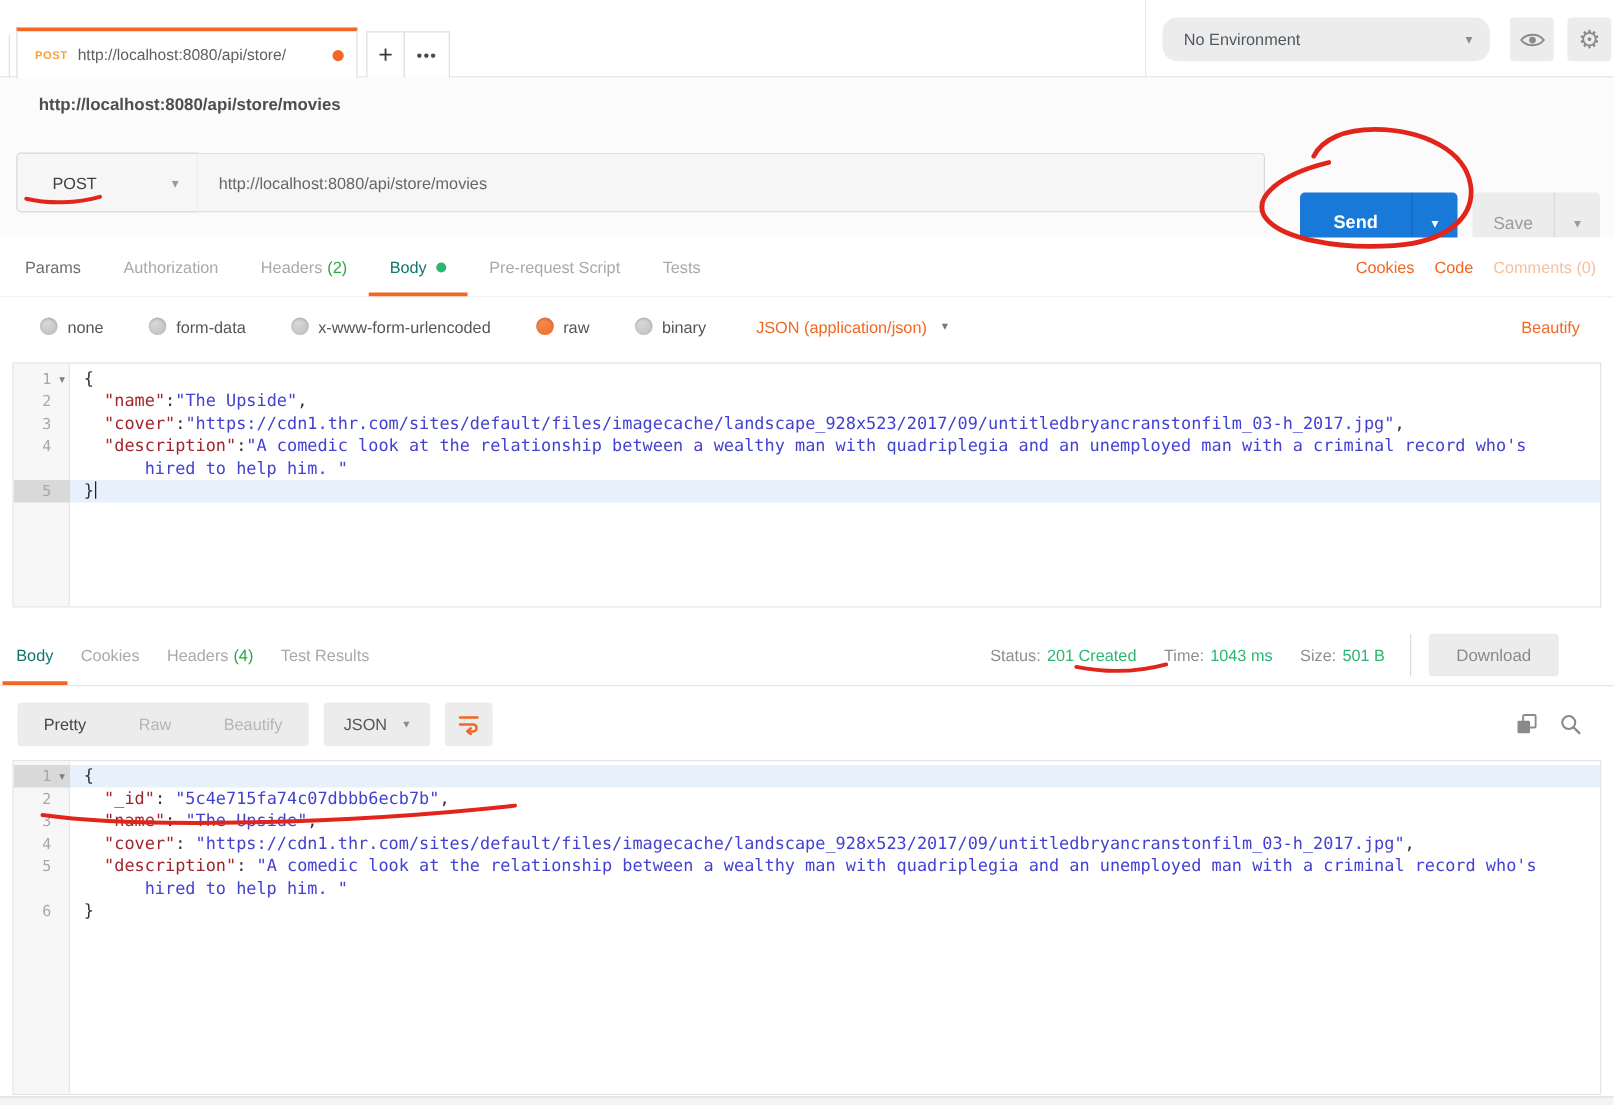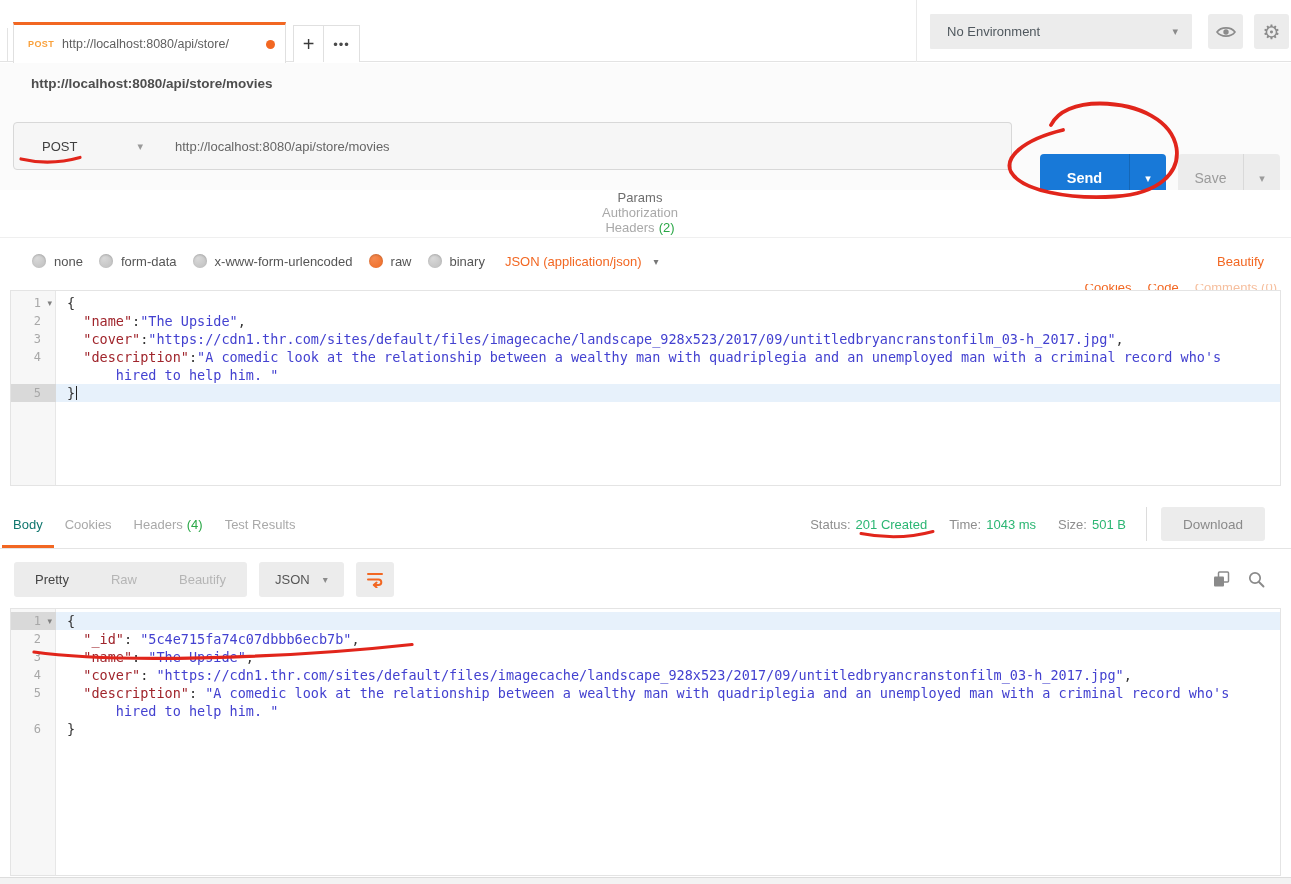--- a/index.html
+++ b/index.html
@@ -20,21 +20,21 @@
        border:1px solid #e0e0e0;border-top:3px solid var(--orange);border-bottom:none;
        display:flex;align-items:center;gap:8px;padding:0 10px 0 14px;z-index:3;}
   .tab-method{font-size:9px;font-weight:bold;color:#f9a13c;letter-spacing:.4px;}
   .tab-url{font-size:12.5px;color:#5f5f5f;white-space:nowrap;overflow:hidden;flex:1;}
   .tab-dot{width:9px;height:9px;border-radius:50%;background:var(--orange);flex:0 0 9px;}
   .tab-sm{position:absolute;top:25px;height:37px;background:#fff;border:1px solid #e0e0e0;border-bottom:none;
           display:flex;align-items:center;justify-content:center;color:#3a3a3a;z-index:2;}
   .tab-plus{left:293px;width:31px;font-size:20px;font-weight:300;}
   .tab-more{left:323px;width:37px;font-size:13px;letter-spacing:1px;color:#4a4a4a;}
   .topbar-divider{position:absolute;left:916px;top:0;width:1px;height:62px;background:#e9e9e9;}
-  .env-select{position:absolute;left:930px;top:14px;width:262px;height:35px;background:#ececec;border-radius:1px;
+  .env-select{position:absolute;left:930px;top:14px;width:262px;height:35px;background:#ececec;border-radius:12px;
               display:flex;align-items:center;padding:0 14px 0 17px;font-size:13px;color:#50585e;cursor:pointer;}
   .env-select .caret{margin-left:auto;color:#8b8b8b;font-size:11px;}
   .icon-btn{position:absolute;top:14px;width:35px;height:35px;background:#ececec;border-radius:3px;
             display:flex;align-items:center;justify-content:center;color:#8b8b8b;}
   .eye-btn{left:1208px;} .gear-btn{left:1254px;font-size:20px;}
 
   
   .subheader{position:absolute;left:0;top:63px;width:1291px;height:127px;background:#fbfbfb;}
   .breadcrumb{position:absolute;left:31px;top:76px;font-size:13.5px;font-weight:bold;color:#4e4e4e;}
   .method-select{position:absolute;left:13px;top:122px;width:146px;height:48px;background:#f6f6f6;
@@ -47,34 +47,34 @@
   .btn-group{position:absolute;top:122px;height:48px;border-radius:4px;display:flex;overflow:hidden;margin-top:32px;}
   .send-group{left:1040px;width:126px;background:var(--blue);}
   .send-main{flex:1;display:flex;align-items:center;justify-content:center;color:#fff;font-size:14.5px;font-weight:bold;}
   .send-caret{width:37px;border-left:1px solid rgba(0,0,0,.15);display:flex;align-items:center;justify-content:center;color:#fff;font-size:11px;}
   .save-group{left:1178px;width:102px;background:#ececec;}
   .save-main{flex:1;display:flex;align-items:center;justify-content:center;color:#9b9b9b;font-size:14px;}
   .save-caret{width:37px;border-left:1px solid #d9d9d9;display:flex;align-items:center;justify-content:center;color:#9b9b9b;font-size:11px;}
 
   
   .req-tabs{position:absolute;left:0;top:190px;width:1291px;height:48px;background:#fff;border-bottom:1px solid #efefef;
-            display:flex;align-items:center;padding:0 14px 0 3px;flex-direction:column;}
+            display:flex;align-items:center;padding:0 14px 0 3px;}
   .rtab{position:relative;height:100%;display:flex;align-items:center;padding:0 17px;font-size:13px;color:#a9a9a9;cursor:pointer;}
   .rtab.darker{color:#6e6e6e;}
   .rtab.active{color:#0f766e;}
   .rtab.active::after{content:"";position:absolute;left:0;right:0;bottom:0;height:3px;background:var(--orange);}
   .count{color:var(--cgreen);margin-left:4px;}
   .body-dot{width:8px;height:8px;border-radius:50%;background:var(--green);margin-left:8px;}
   .req-links{margin-left:auto;display:flex;gap:16px;font-size:13px;}
   .link-orange{color:var(--orange);cursor:pointer;}
   .link-faded{color:#f6bf9e;cursor:pointer;}
 
   
   .radio-row{position:absolute;left:0;top:238px;width:1291px;height:46px;background:#fff;
-             display:flex;align-items:center;gap:16px;padding-left:32px;}
+             display:flex;align-items:center;gap:36px;padding-left:32px;}
   .radio-item{display:flex;align-items:center;gap:8px;font-size:13px;color:#555;cursor:pointer;}
   .radio{width:14px;height:14px;border-radius:50%;background:radial-gradient(circle at 35% 30%,#d9d9d9,#bdbdbd);
          box-shadow:inset 0 1px 2px rgba(0,0,0,.18);}
   .radio.sel{background:radial-gradient(circle at 35% 30%,#f58a50,#ee6b25);}
   .type-select{display:flex;align-items:center;gap:12px;color:var(--orange);font-size:13px;margin-left:4px;cursor:pointer;}
   .type-select .caret{color:#777;font-size:10px;}
   .beautify{position:absolute;right:27px;color:var(--orange);font-size:13px;cursor:pointer;}
 
   
   .editor{position:absolute;left:10px;width:1271px;background:#fff;border:1px solid #e4e4e4;overflow:hidden;}
@@ -90,21 +90,21 @@
   .cm-row{font:13.5px/18px "DejaVu Sans Mono",monospace;white-space:pre;color:#333;}
   .cm-line.cm-active .cm-gut{background:#d9d9d9;}
   .cm-line.cm-active .cm-code{background:#e7f1fb;}
   .tk-key{color:#a0252c;} .tk-str{color:#4341d0;} .tk-punc{color:#333;} .tk-plain{color:#333;}
   .cm-cursor{display:inline-block;width:1px;height:14px;background:#222;margin-left:1px;vertical-align:-2px;}
 
   
   .resp-meta{position:absolute;left:0;top:500px;width:1291px;height:49px;background:#fff;border-bottom:1px solid #e4e4e4;
              display:flex;align-items:center;padding-left:2px;}
   .resp-meta .rtab{padding:0 11px;}
-  .resp-right{margin-left:auto;display:flex;align-items:center;font-size:13px;color:#8e8e8e;padding-right:26px;}
+  .resp-right{margin-left:auto;display:flex;align-items:center;font-size:13px;color:#8e8e8e;padding-right:44px;}
   .meta-pair{display:flex;gap:5px;margin-left:22px;align-items:center;}
   .green{color:var(--green);text-align:center;}
   .vdiv{width:1px;height:34px;background:#dcdcdc;margin:0 14px 0 20px;}
   .download-btn{background:#ececec;border-radius:3px;height:34px;padding:0 22px;display:flex;align-items:center;
                 color:#8a8a8a;font-size:13.5px;cursor:pointer;}
 
   
   .resp-toolbar{position:absolute;left:0;top:556px;width:1291px;height:46px;display:flex;align-items:center;
                 gap:12px;padding-left:14px;background:#fff;}
   .segmented{display:flex;background:#ececec;border-radius:3px;height:35px;align-items:center;}

